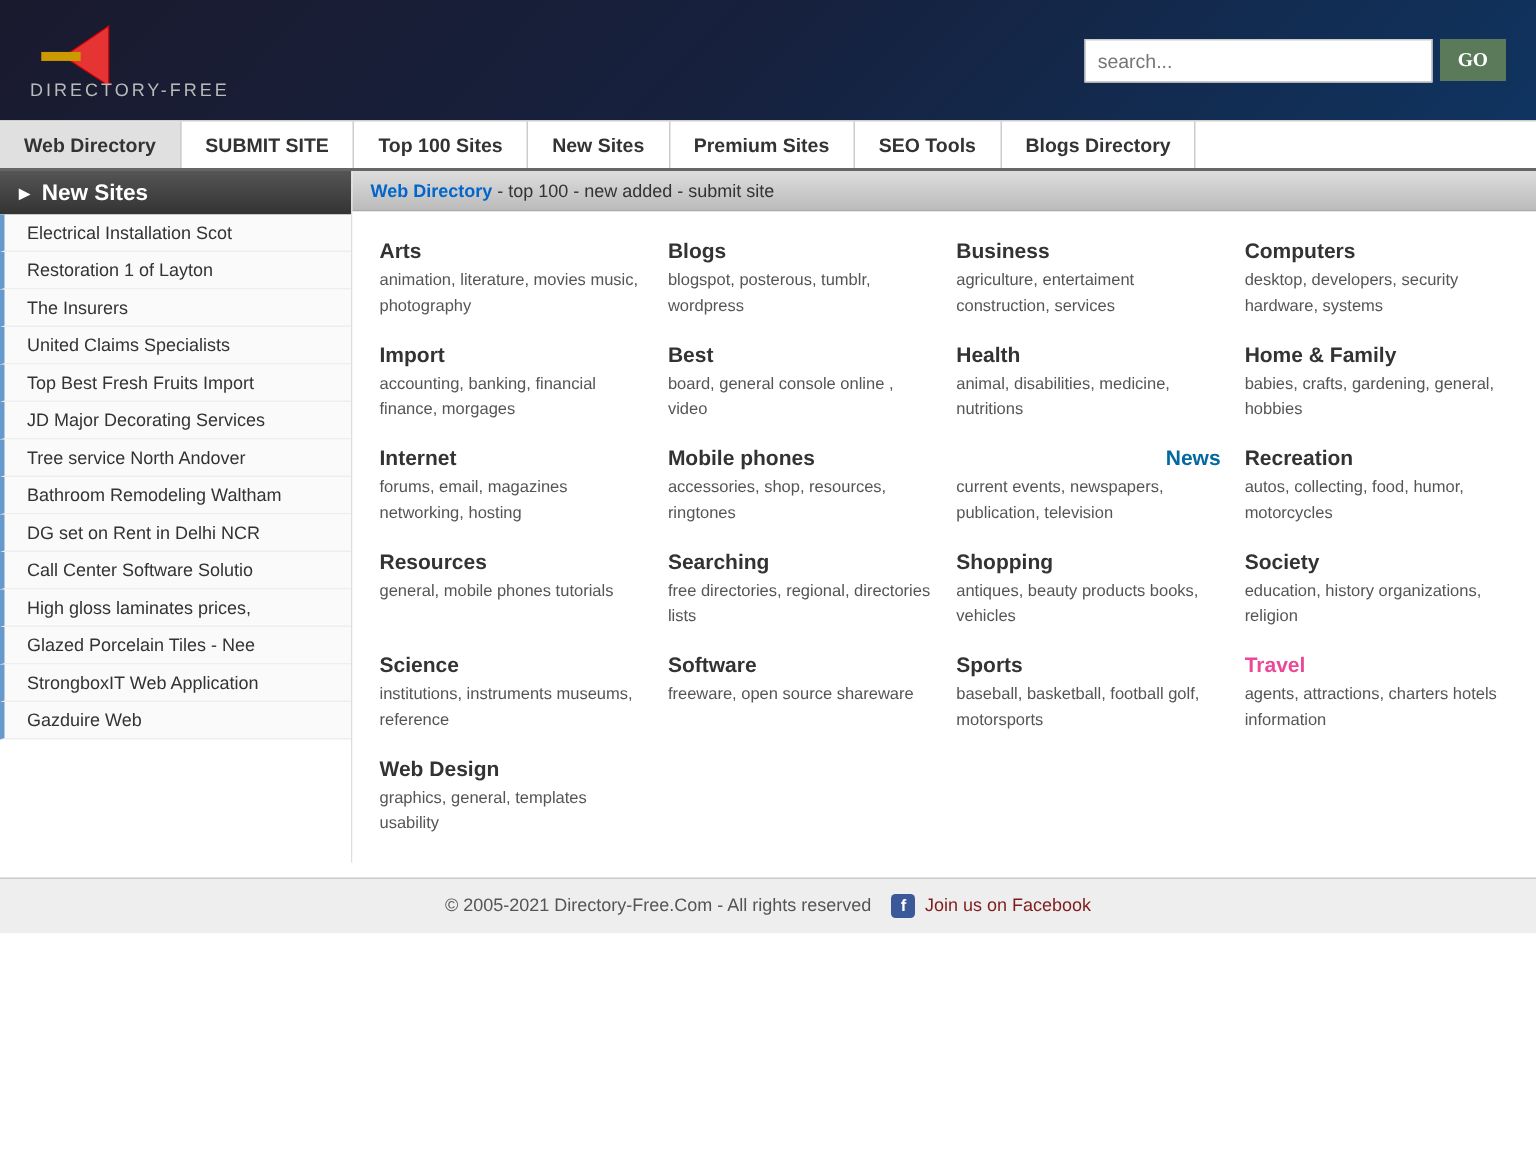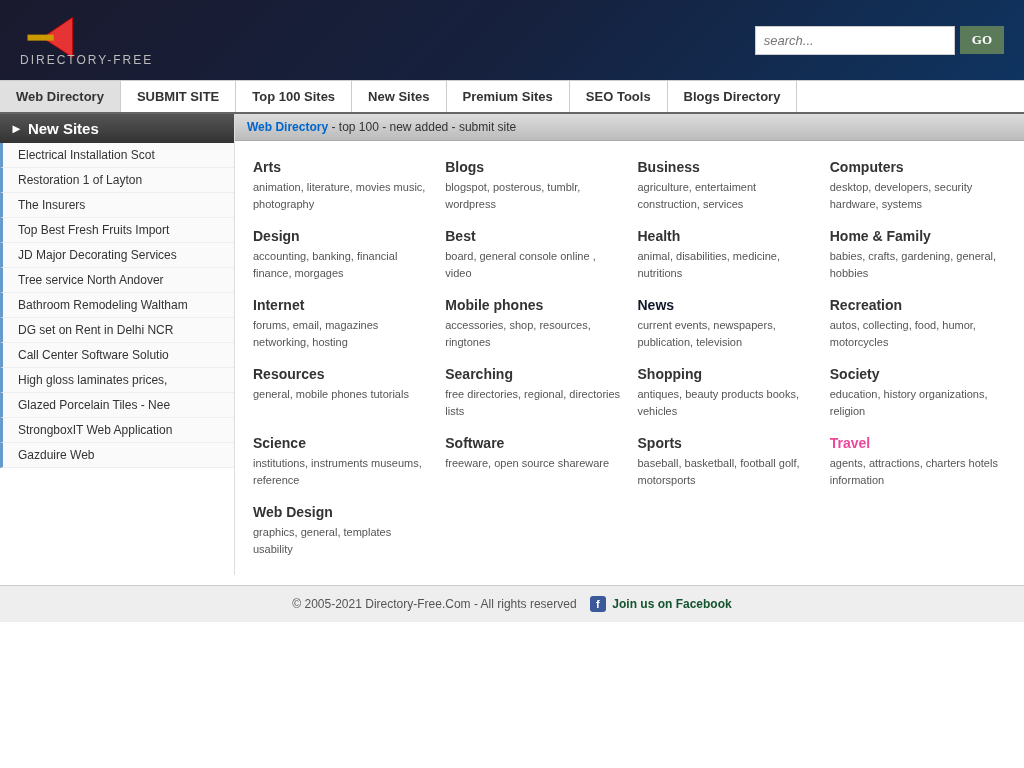--- a/index.html
+++ b/index.html
@@ -166,23 +166,22 @@
       background: #eee;
       border-top: 1px solid #ccc;
       padding: 10px;
       text-align: center;
       font-size: 12px;
       color: #555;
       margin-top: 10px;
     }
 
     #footer a {
-      color: #14532d;
+      color: #7f1d1d;
       text-decoration: none;
-      font-weight: bold;
     }
 
     .fb-icon {
       display: inline-block;
       width: 16px;
       height: 16px;
       background: #3b5998;
       color: #fff;
       font-size: 11px;
       font-weight: bold;
@@ -199,21 +198,21 @@
   <div id="logo-area">
     <svg id="logo-icon" viewBox="0 0 80 65">
 
       <polygon points="70,5 30,32 70,58" fill="#e63333" stroke="#cc0000" stroke-width="1"></polygon>
       <rect x="10" y="28" width="35" height="8" fill="#cc9900"></rect>
       <text x="5" y="80" font-size="11" fill="#aaa" font-family="Arial" letter-spacing="2">DIRECTORY-FREE</text>
     </svg>
     <span id="logo-text" style="color:#bbb;font-size:12px;letter-spacing:2px;margin-top:-10px;">DIRECTORY-FREE</span>
   </div>
   <div id="search-area">
-    <input type="text" id="search-input" style="width: 200px; padding: 6px 8px; border: 1px solid rgb(204, 204, 204); font-size: 13px; color: rgb(153, 153, 153); font-style: italic;" placeholder="search...">
+    <input type="text" id="search-input" style="width: 232px; padding: 6px 8px; border: 1px solid rgb(204, 204, 204); font-size: 13px; color: rgb(153, 153, 153);" placeholder="search...">
     <button id="go-button" style="background:#5a7a5a;color:#fff;border:none;padding:6px 12px;font-size:13px;font-weight:bold;cursor:pointer;">GO</button>
   </div>
 </div>
 
 <div id="nav-bar">
 <a href="#" class="nav-item active">Web Directory</a>
     <a href="#" class="nav-item">SUBMIT SITE</a>
     <a href="#" class="nav-item">Top 100 Sites</a>
     <a href="#" class="nav-item">New Sites</a>
     <a href="#" class="nav-item">Premium Sites</a>
@@ -225,20 +224,21 @@
 
   <div id="sidebar">
     <div id="sidebar-title">
       <span style="font-size:13px;">►</span>
       <span>New Sites</span>
     </div>
     <div id="sidebar-list">
     <div class="sidebar-item">Electrical Installation Scot</div>
         <div class="sidebar-item">Restoration 1 of Layton</div>
         <div class="sidebar-item">The Insurers</div>
+        <div class="sidebar-item">United Claims Specialists</div>
         <div class="sidebar-item">Top Best Fresh Fruits Import</div>
         <div class="sidebar-item">JD Major Decorating Services</div>
         <div class="sidebar-item">Tree service North Andover</div>
         <div class="sidebar-item">Bathroom Remodeling Waltham</div>
         <div class="sidebar-item">DG set on Rent in Delhi NCR</div>
         <div class="sidebar-item">Call Center Software Solutio</div>
         <div class="sidebar-item">High gloss laminates prices,</div>
         <div class="sidebar-item">Glazed Porcelain Tiles - Nee</div>
         <div class="sidebar-item">StrongboxIT Web Application</div>
         <div class="sidebar-item">Gazduire Web</div>
@@ -264,21 +264,21 @@
           <a href="#" class="dir-category" style="color: rgb(51, 51, 51); text-decoration: none;">Business</a>
           <div class="dir-subcats">agriculture, entertaiment
 construction, services</div>
         </div>
         <div class="dir-cell">
           <a href="#" class="dir-category" style="color: rgb(51, 51, 51); text-decoration: none;">Computers</a>
           <div class="dir-subcats">desktop, developers, security
 hardware, systems</div>
         </div>
         <div class="dir-cell">
-          <a href="#" class="dir-category" style="color: rgb(51, 51, 51); text-decoration: none;">Design</a>
+          <a href="#" class="dir-category" style="color: rgb(51, 51, 51); text-decoration: none;">Import</a>
           <div class="dir-subcats">accounting, banking, financial
 finance, morgages</div>
         </div>
         <div class="dir-cell">
           <a href="#" class="dir-category" style="color: rgb(51, 51, 51); text-decoration: none;">Best</a>
           <div class="dir-subcats">board, general console
 online , video</div>
         </div>
         <div class="dir-cell">
           <a href="#" class="dir-category" style="color: rgb(51, 51, 51); text-decoration: none;">Health</a>
@@ -294,21 +294,21 @@
           <a href="#" class="dir-category" style="color: rgb(51, 51, 51); text-decoration: none;">Internet</a>
           <div class="dir-subcats">forums, email, magazines
 networking, hosting</div>
         </div>
         <div class="dir-cell">
           <a href="#" class="dir-category" style="color: rgb(51, 51, 51); text-decoration: none;">Mobile phones</a>
           <div class="dir-subcats">accessories, shop, resources,
 ringtones</div>
         </div>
         <div class="dir-cell">
-          <a href="#" class="dir-category" style="color: #0f172a; text-decoration: none;">News</a>
+          <a href="#" class="dir-category" style="color: #0369a1; text-decoration: none; text-align: right;">News</a>
           <div class="dir-subcats">current events, newspapers,
 publication, television</div>
         </div>
         <div class="dir-cell">
           <a href="#" class="dir-category" style="color: rgb(51, 51, 51); text-decoration: none;">Recreation</a>
           <div class="dir-subcats">autos, collecting, food, humor,
 motorcycles</div>
         </div>
         <div class="dir-cell">
           <a href="#" class="dir-category" style="color: rgb(51, 51, 51); text-decoration: none;">Resources</a>

